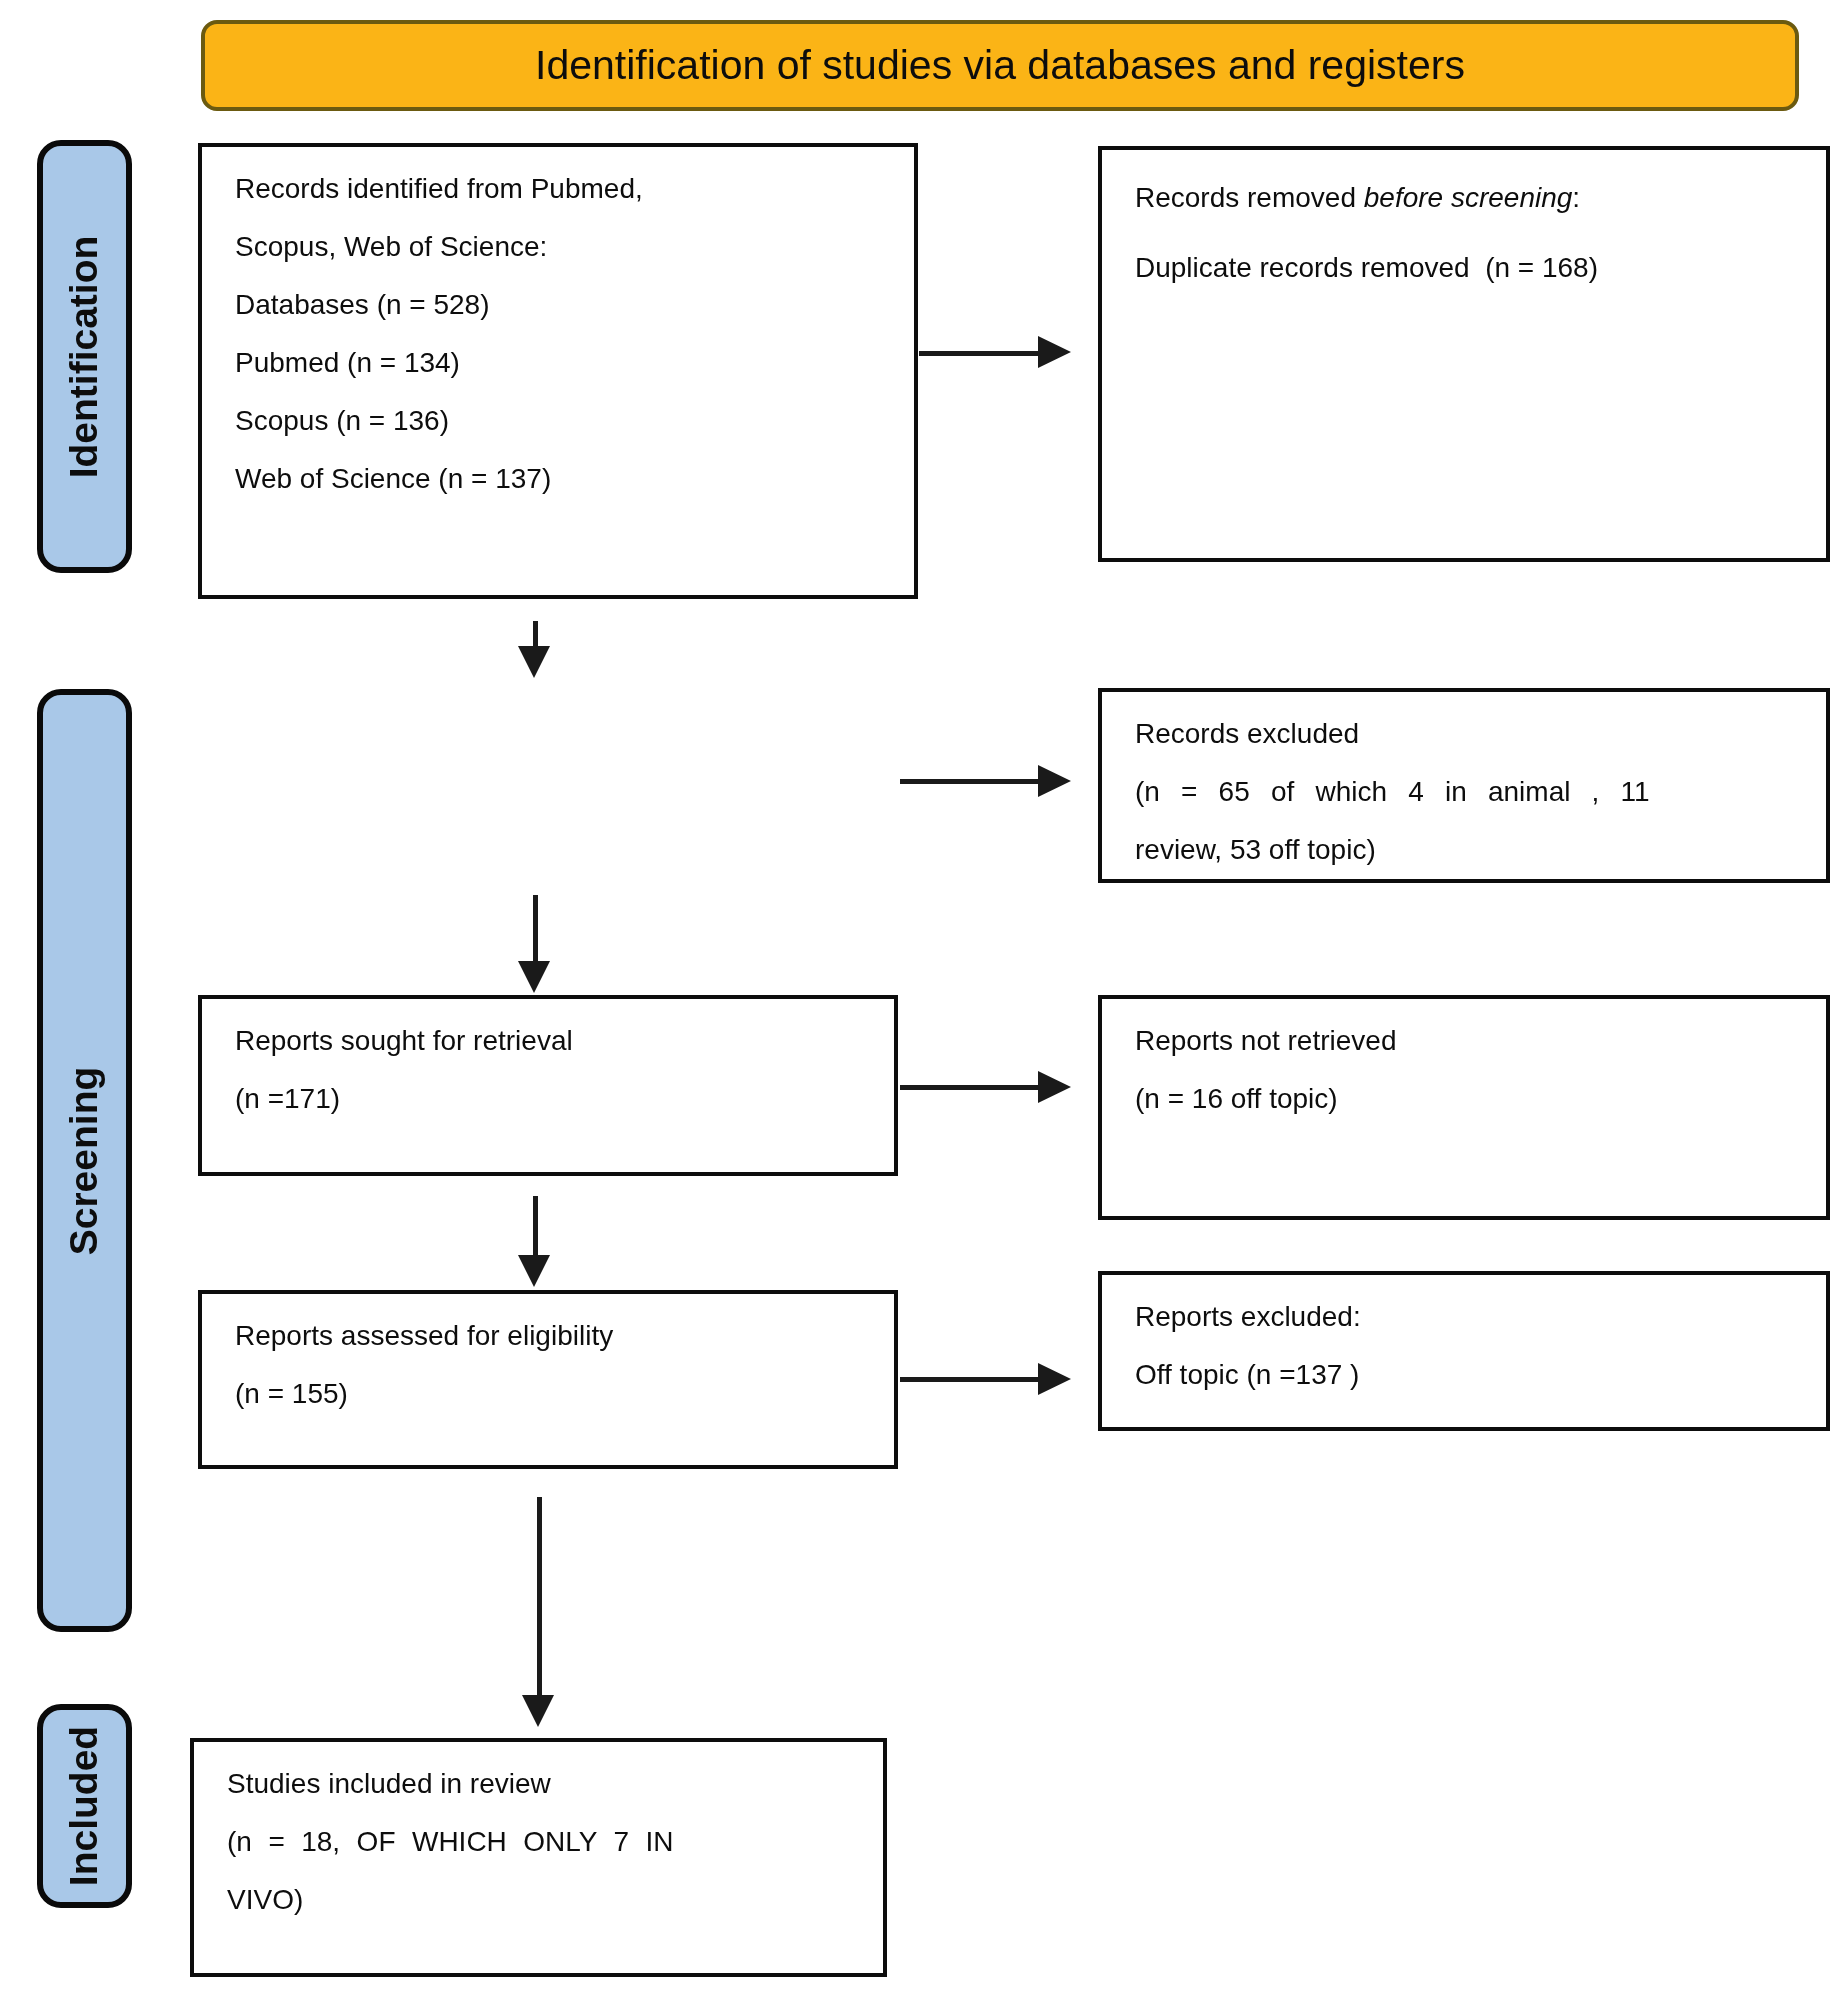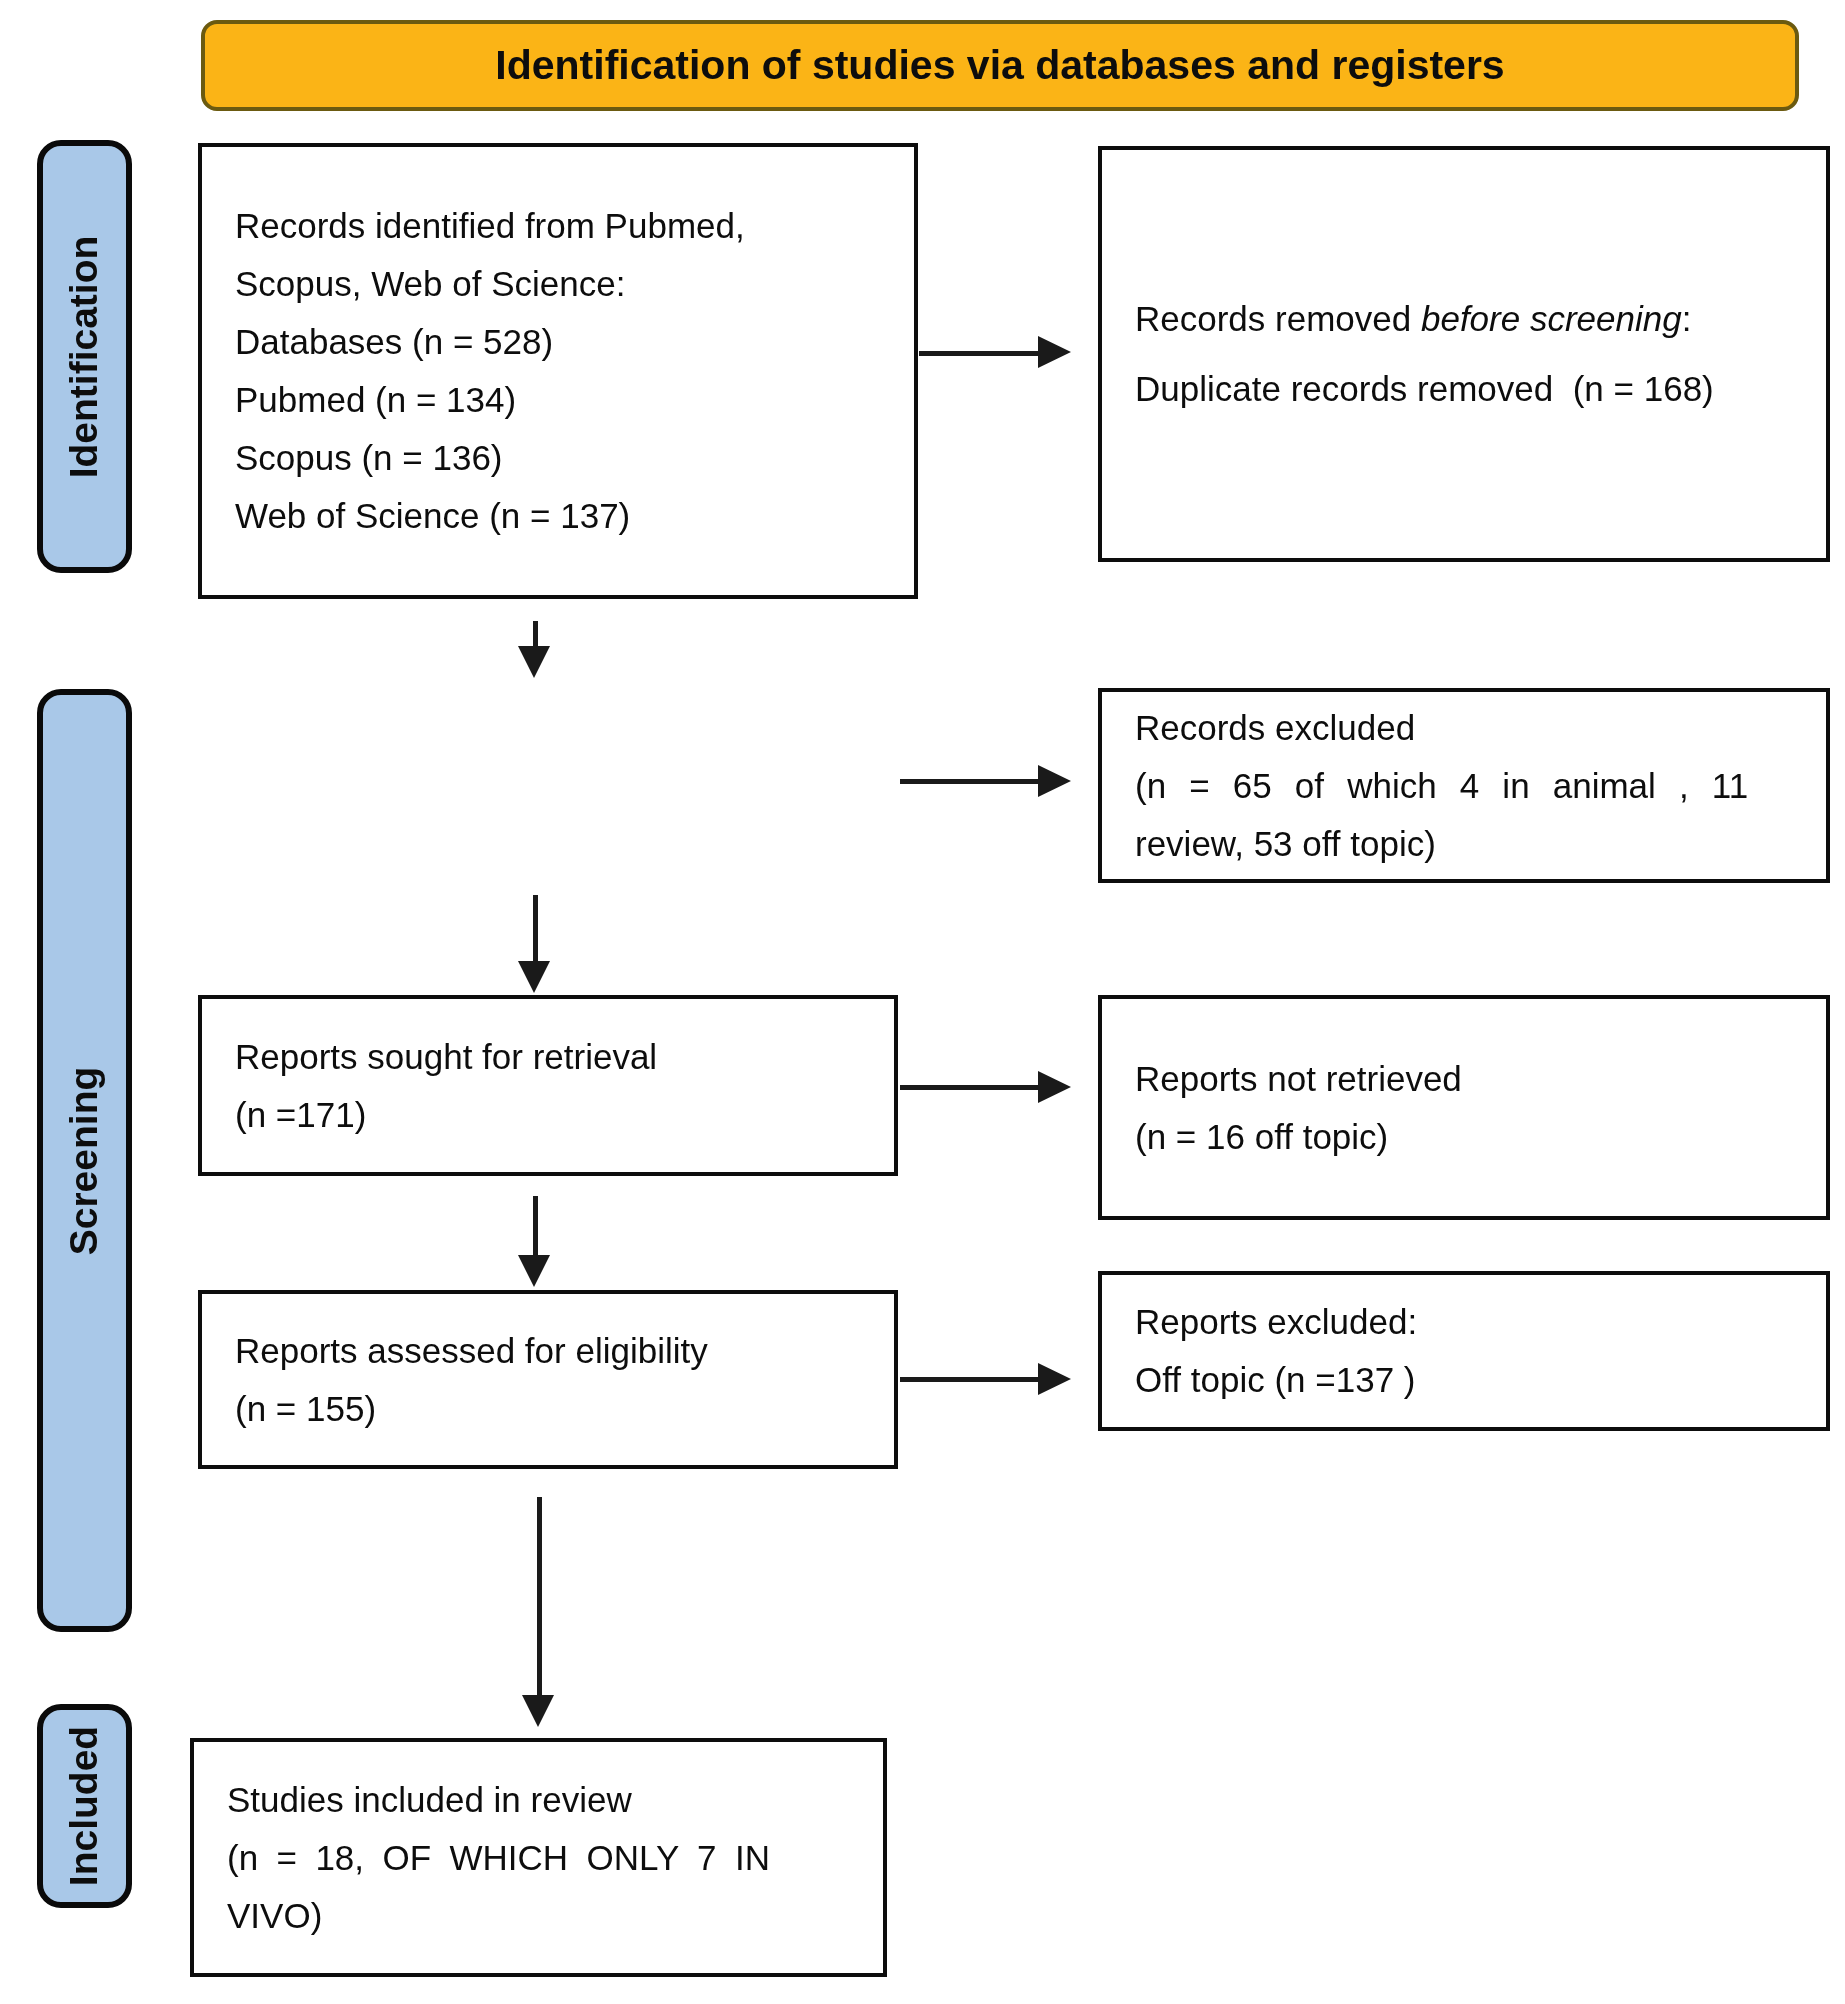--- a/index.html
+++ b/index.html
@@ -16,21 +16,21 @@
   
   .banner {
     position: absolute;
     left: 201px; top: 20px;
     width: 1598px; height: 91px;
     background: #FBB416;
     border: 4.7px solid #6B5A10;
     border-radius: 16px;
     box-sizing: border-box;
     display: flex; align-items: center; justify-content: center;
-    font-size: 41px; font-weight: bold; color: #0d0d0d;
+    font-size: 41px; font-weight: normal; color: #0d0d0d;
   }
 
   
   .stage {
     position: absolute;
     left: 37px; width: 95px;
     background: #A9C8E8;
     border: 6px solid #0a0a0a;
     border-radius: 24px;
     box-sizing: border-box;
@@ -44,23 +44,23 @@
   .stage.identification { top: 140px;  height: 433px;  }
   .stage.screening      { top: 689px; height: 943px; }
   .stage.included       { top: 1704px; height: 204px;  }
 
   
   .box {
     position: absolute;
     background: #ffffff;
     border: 4.7px solid #0d0d0d;
     box-sizing: border-box;
-    display: flex; flex-direction: column; justify-content: center;
+    display: flex; flex-direction: column; justify-content: flex-start;
     padding: 13.4px 27px 13.4px 33px;
-    font-size: 35px; line-height: 58px; color: #0d0d0d;
+    font-size: 28px; line-height: 58px; color: #0d0d0d;
   }
   .box .line { white-space: nowrap; }
   .box.b1 { left: 198px;  top: 143px;  width: 720px; height: 456px; }
   .box.r1 { left: 1098px; top: 146px;  width: 732px; height: 416px; line-height: 70px; }
   .box.b2 { left: 198px;  top: 690px; width: 700px; height: 179px; }
   .box.r2 { left: 1098px; top: 688px; width: 732px; height: 195px; }
   .box.b3 { left: 198px;  top: 995px; width: 700px; height: 181px; }
   .box.r3 { left: 1098px; top: 995px; width: 732px; height: 225px; }
   .box.b4 { left: 198px;  top: 1290px; width: 700px; height: 179px; }
   .box.r4 { left: 1098px; top: 1271px; width: 732px; height: 160px; }

